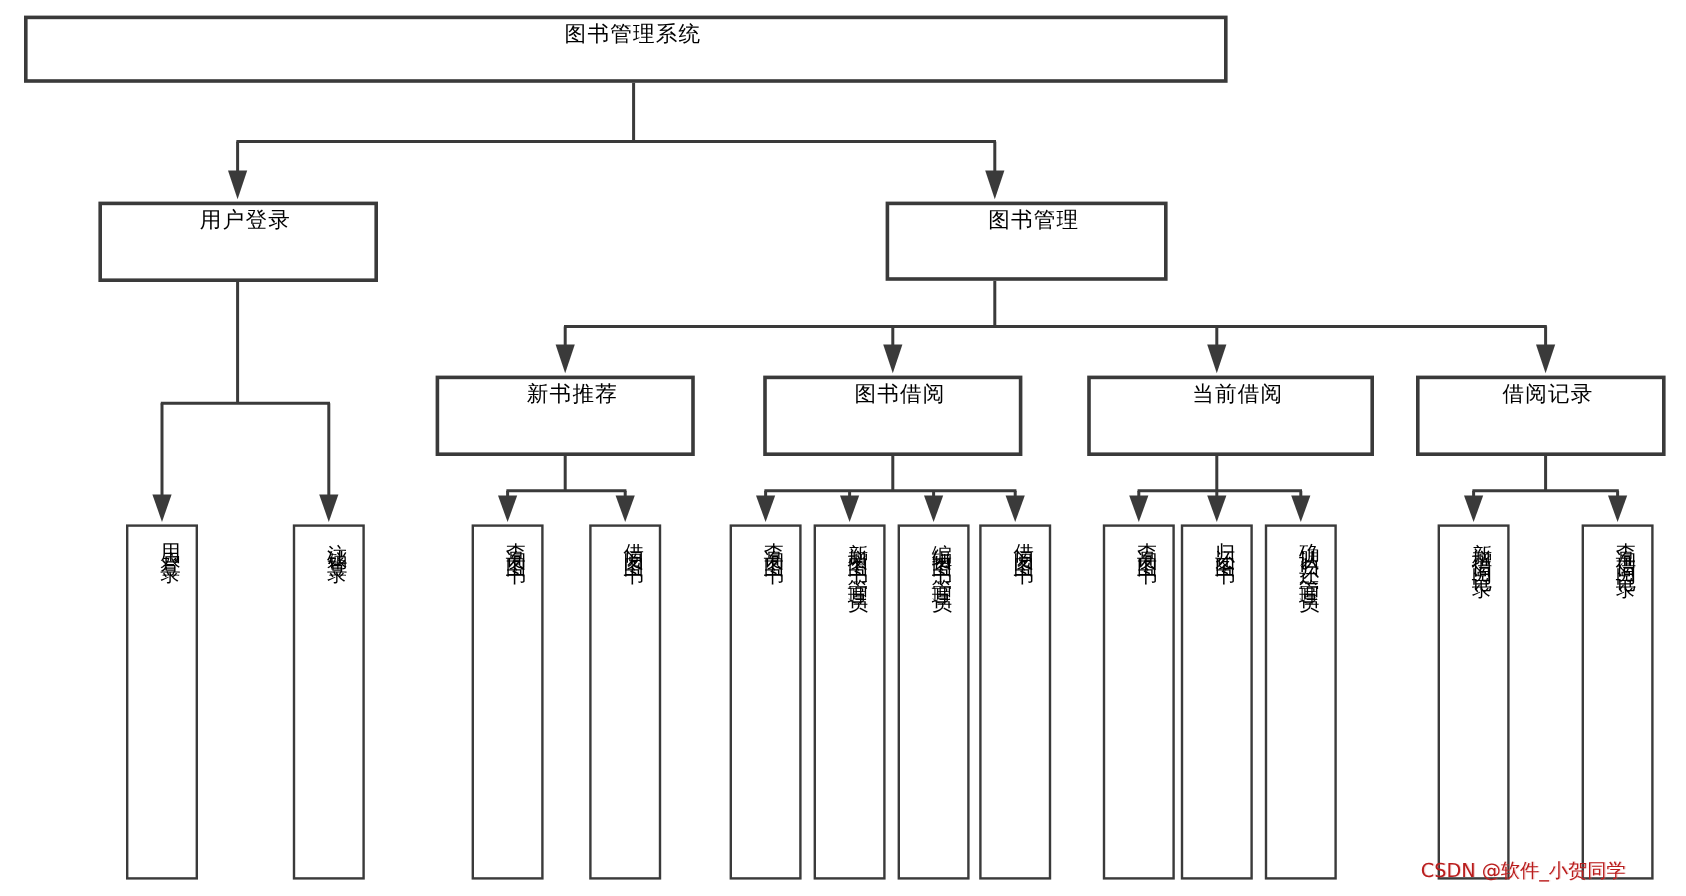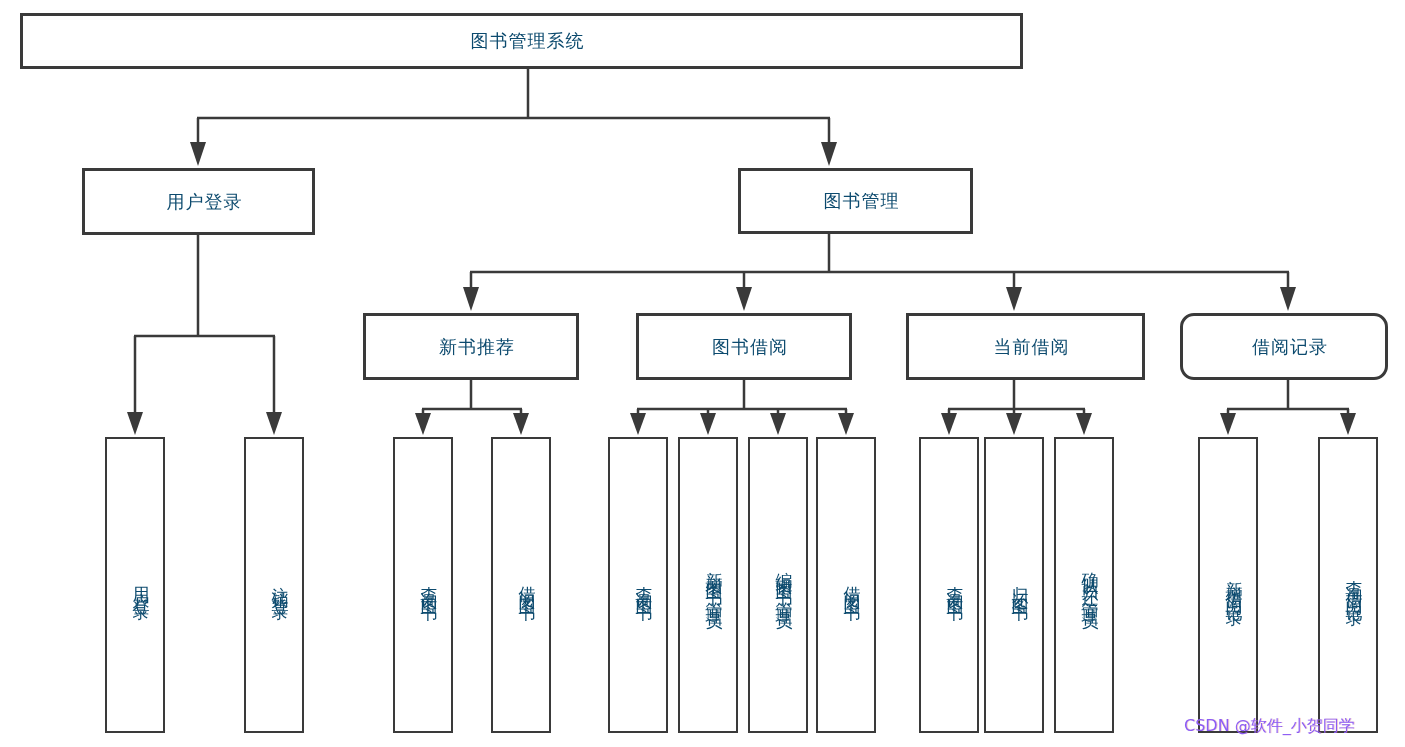--- a/index.html
+++ b/index.html
@@ -20,23 +20,23 @@
     left: 0;
     top: 0;
     width: 1405px;
     height: 747px;
   }
   .node {
     position: absolute;
     box-sizing: border-box;
     background: #ffffff;
     display: flex;
-    align-items: center;
+    align-items: flex-start;
     justify-content: center;
-    color: #0c4a6e;
+    color: #000000;
     padding-left: 12px;
   }
   .hbox {
     border: 3px solid #3a3a3a;
     font-size: 18px;
     letter-spacing: 1px;
     white-space: nowrap;
   }
   .vbox {
     border: 2px solid #3a3a3a;
@@ -47,21 +47,21 @@
     text-orientation: upright;
     letter-spacing: 6px;
     line-height: 1;
     text-align: center;
   }
   .watermark {
     position: absolute;
     left: 1184px;
     top: 716px;
     font-size: 16px;
-    color: #8b5cf6;
+    color: #b91c1c;
     white-space: nowrap;
     text-shadow: 1px 0 0 rgba(222,120,120,0.35);
     z-index: 5;
   }
 </style>
 </head>
 <body>
 
 <div class="canvas">
 
@@ -133,21 +133,21 @@
 
   <div class="node hbox" style="left:636px; top:313px; width:216px; height:67px;">
     <span>图书借阅</span>
   </div>
   <div class="node hbox" style="left:363px; top:313px; width:216px; height:67px;">
     <span>新书推荐</span>
   </div>
   <div class="node hbox" style="left:906px; top:313px; width:239px; height:67px;">
     <span>当前借阅</span>
   </div>
-  <div class="node hbox" style="left:1180px; top:313px; width:208px; height:67px;border-radius:14px;">
+  <div class="node hbox" style="left:1180px; top:313px; width:208px; height:67px;">
     <span>借阅记录</span>
   </div>
 
   <div class="node vbox" style="left:105px; top:437px; width:60px; height:296px;">
     <span class="vtext">用户登录</span>
   </div>
   <div class="node vbox" style="left:244px; top:437px; width:60px; height:296px;">
     <span class="vtext">注销登录</span>
   </div>
 

